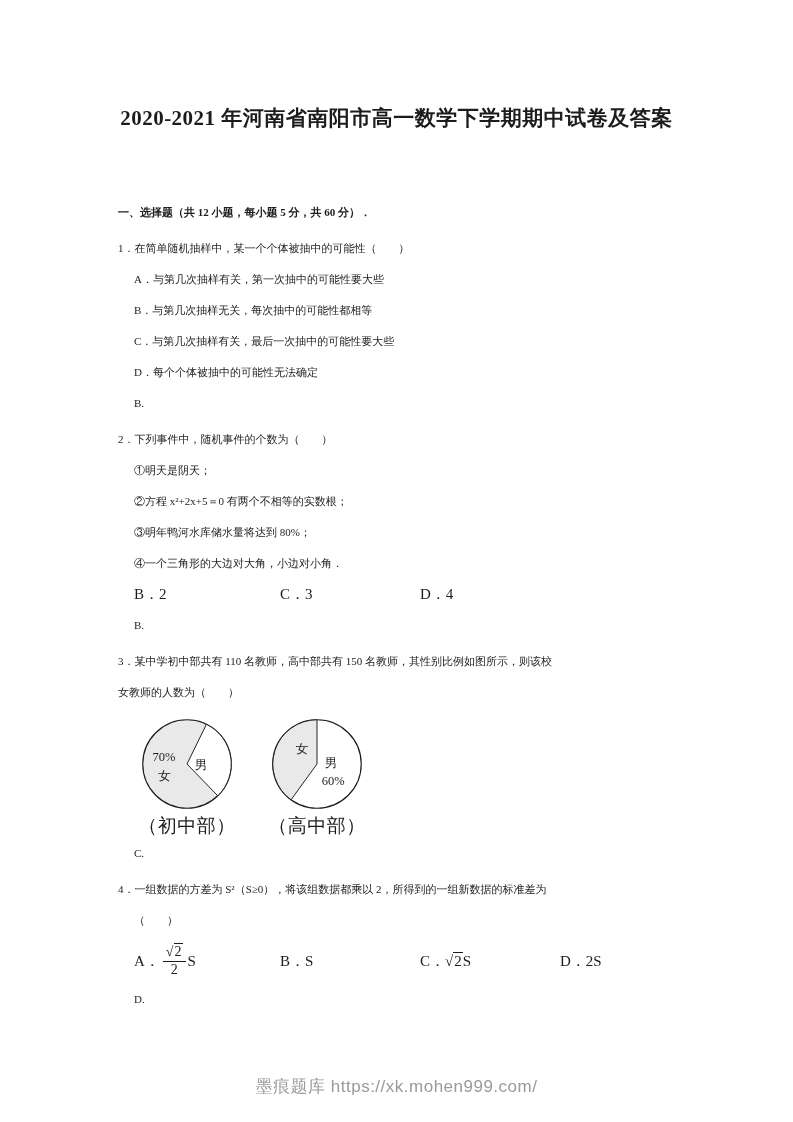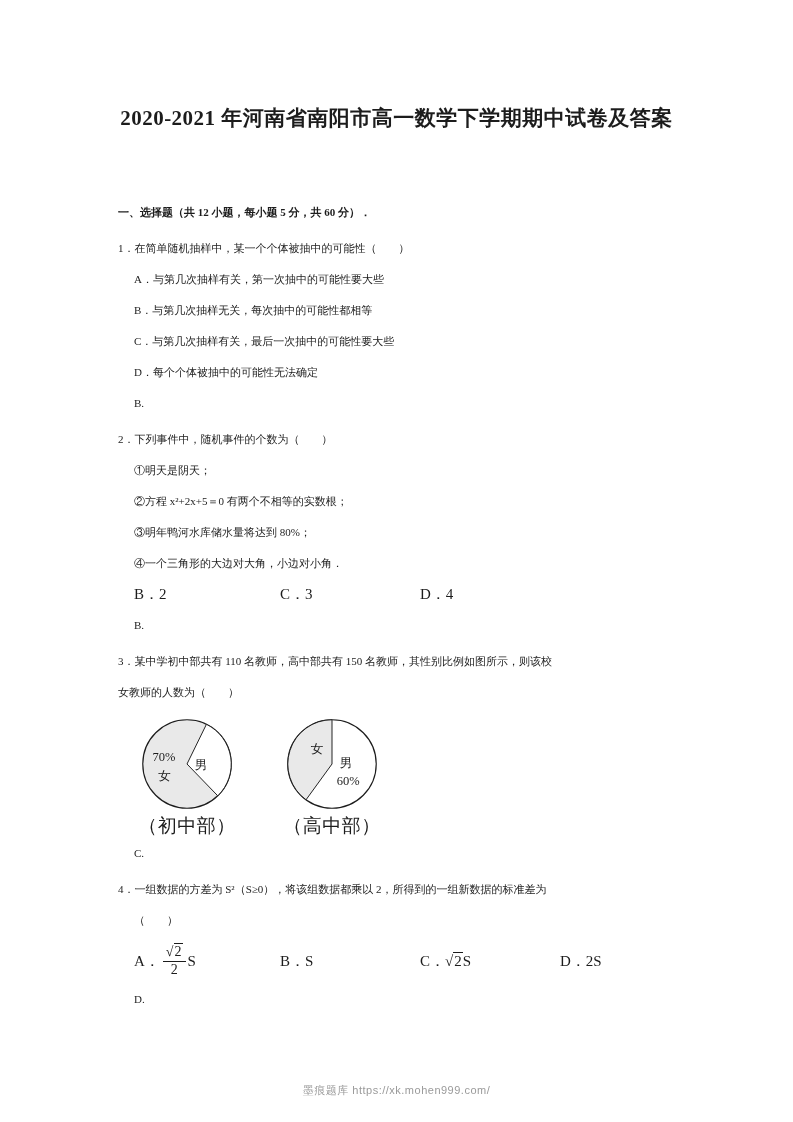--- a/index.html
+++ b/index.html
@@ -14,36 +14,36 @@
   }
   .content{padding:0 70px 0 118px;}
   .sec-heading{margin-top:64px;font-weight:bold;}
   p{margin:0;font-size:11px;line-height:31px;}
   .q{margin-top:5px;}
   .indent{padding-left:16px;}
   .opt-row{
     display:grid;grid-template-columns:146px 140px 140px auto;
     padding-left:16px;font-size:15px;line-height:31px;
   }
-  .pies{display:flex;gap:39px;margin:6px 0 2px 16px;}
+  .pies{display:flex;gap:24px;margin:6px 0 2px 16px;}
   .pie-fig{width:106px;text-align:center;}
   .pie-fig svg{display:block;margin:0 auto;}
   .pie-caption{font-size:19px;line-height:20px;margin-top:2px;letter-spacing:0.5px;}
   .svg-label{font-size:13px;fill:#1c1c1c;font-family:"Liberation Serif","DejaVu Serif",serif;}
   .q4-row{align-items:center;margin-top:2px;min-height:46px;}
   .q4cell{display:inline-flex;align-items:center;}
   .frac{display:inline-block;text-align:center;line-height:1.15;margin:0 2px 0 3px;font-size:14px;}
   .frac .num{display:block;border-bottom:1px solid #1c1c1c;padding:0 3px 1px;}
   .frac .den{display:block;}
   .sqrt{white-space:nowrap;}
   .radicand{border-top:1px solid #1c1c1c;padding:0 1px;}
   .footer{
     position:absolute;left:0;right:0;bottom:24px;text-align:center;
     font-family:"Liberation Sans","DejaVu Sans",sans-serif;
-    font-size:11px;color:#9a9a9a;letter-spacing:0.5px;
+    font-size:17px;color:#9a9a9a;letter-spacing:0.5px;
   }
 </style>
 </head>
 <body>
 
 <div class="page">
 
   <h1 class="title">2020-2021 年河南省南阳市高一数学下学期期中试卷及答案</h1>
 
   <div class="content">

